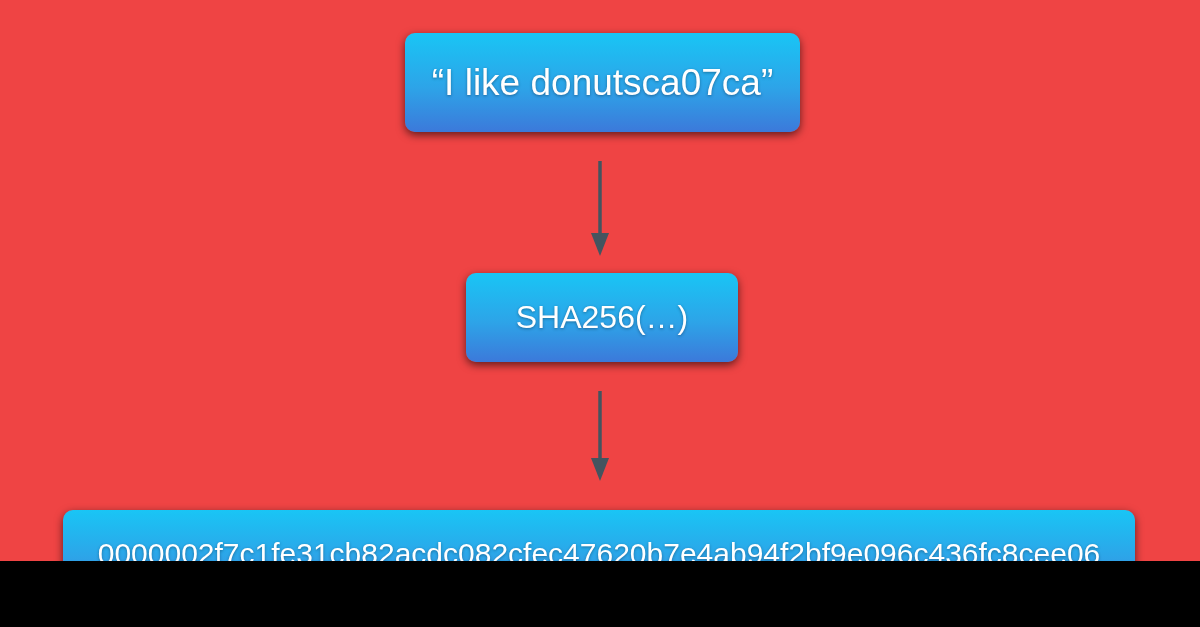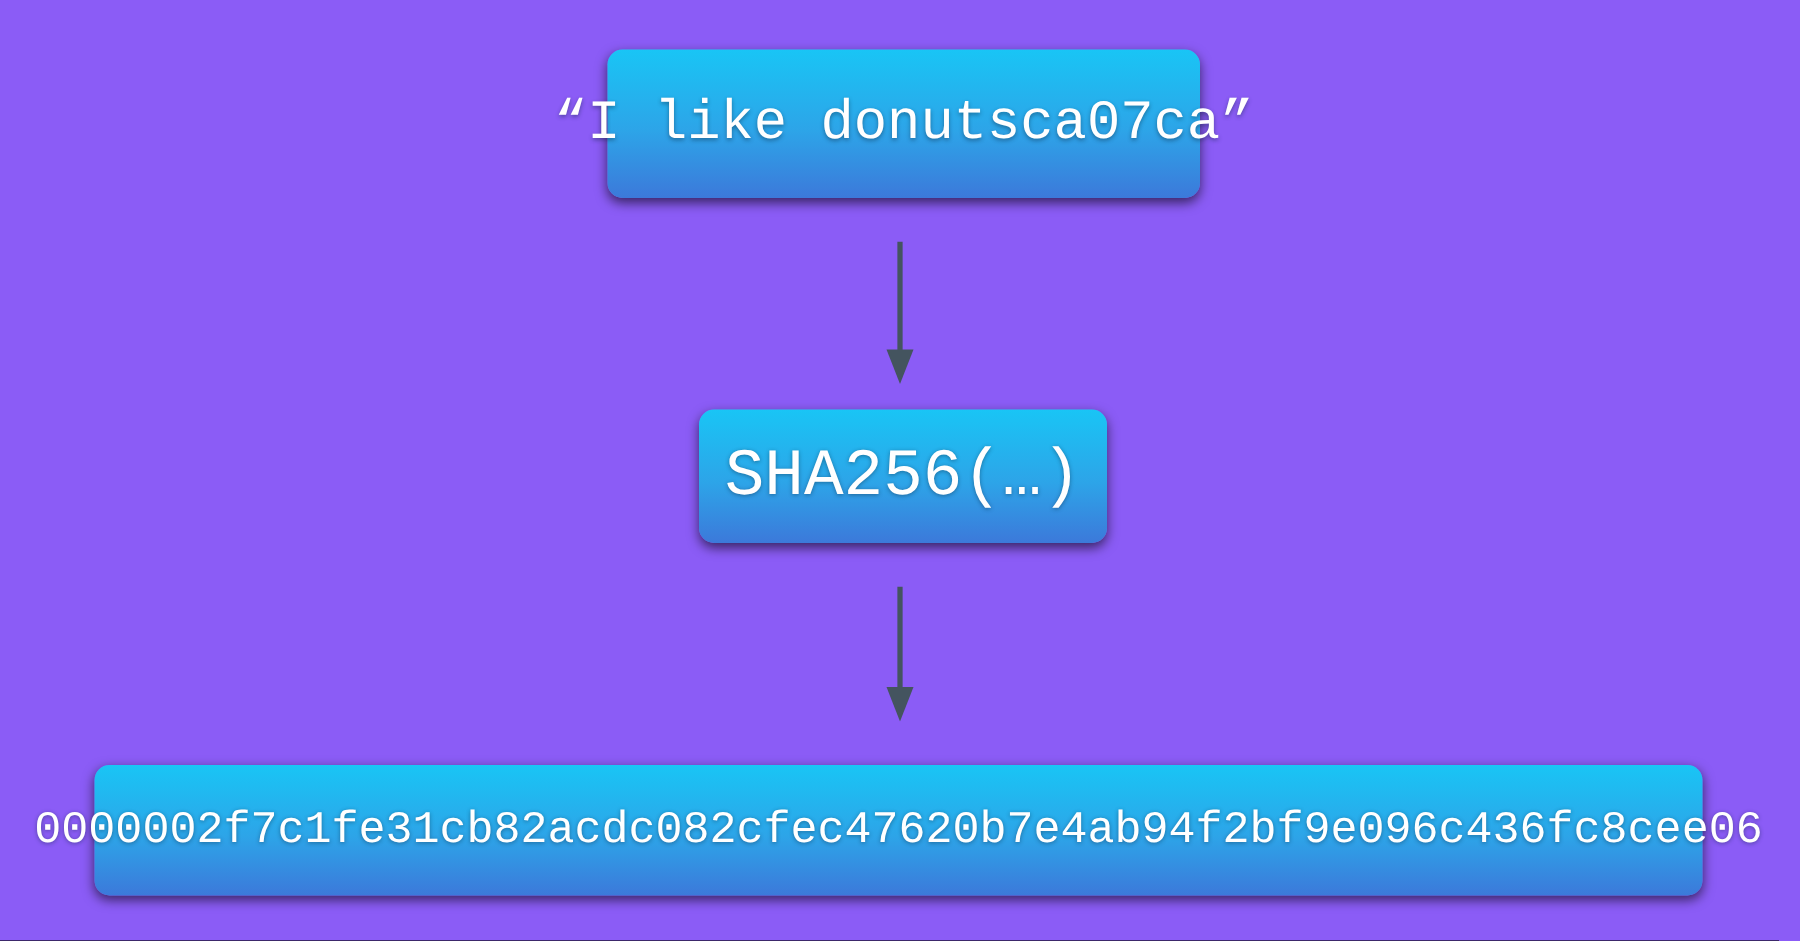--- a/index.html
+++ b/index.html
@@ -3,24 +3,24 @@
 <meta charset="utf-8">
 <style>
   html, body {
     margin: 0;
     padding: 0;
     background: #000000;
   }
   .canvas {
     position: relative;
     width: 1200px;
-    height: 627px;
-    background: #8b5cf6;
+    height: 561px;
+    background: #ef4444;
     overflow: hidden;
-    font-family: Liberation Mono, monospace;
+    font-family: Liberation Sans, sans-serif;
   }
   .node {
     position: absolute;
     display: flex;
     align-items: center;
     justify-content: center;
     border-radius: 10px;
     background: linear-gradient(to bottom, #19c5f5 0%, #2da4e8 55%, #3c79da 100%);
     color: #ffffff;
     text-shadow: 0 1px 3px rgba(10, 35, 60, 0.45);
@@ -33,21 +33,21 @@
     top: 33px;
     width: 395px;
     height: 99px;
     font-size: 37px;
   }
   .node-hashfn {
     left: 466px;
     top: 273px;
     width: 272px;
     height: 89px;
-    font-size: 44px;
+    font-size: 32px;
   }
   .node-output {
     left: 63px;
     top: 510px;
     width: 1072px;
     height: 87px;
     font-size: 30px;
     justify-content: center;
   }
   .arrow {

